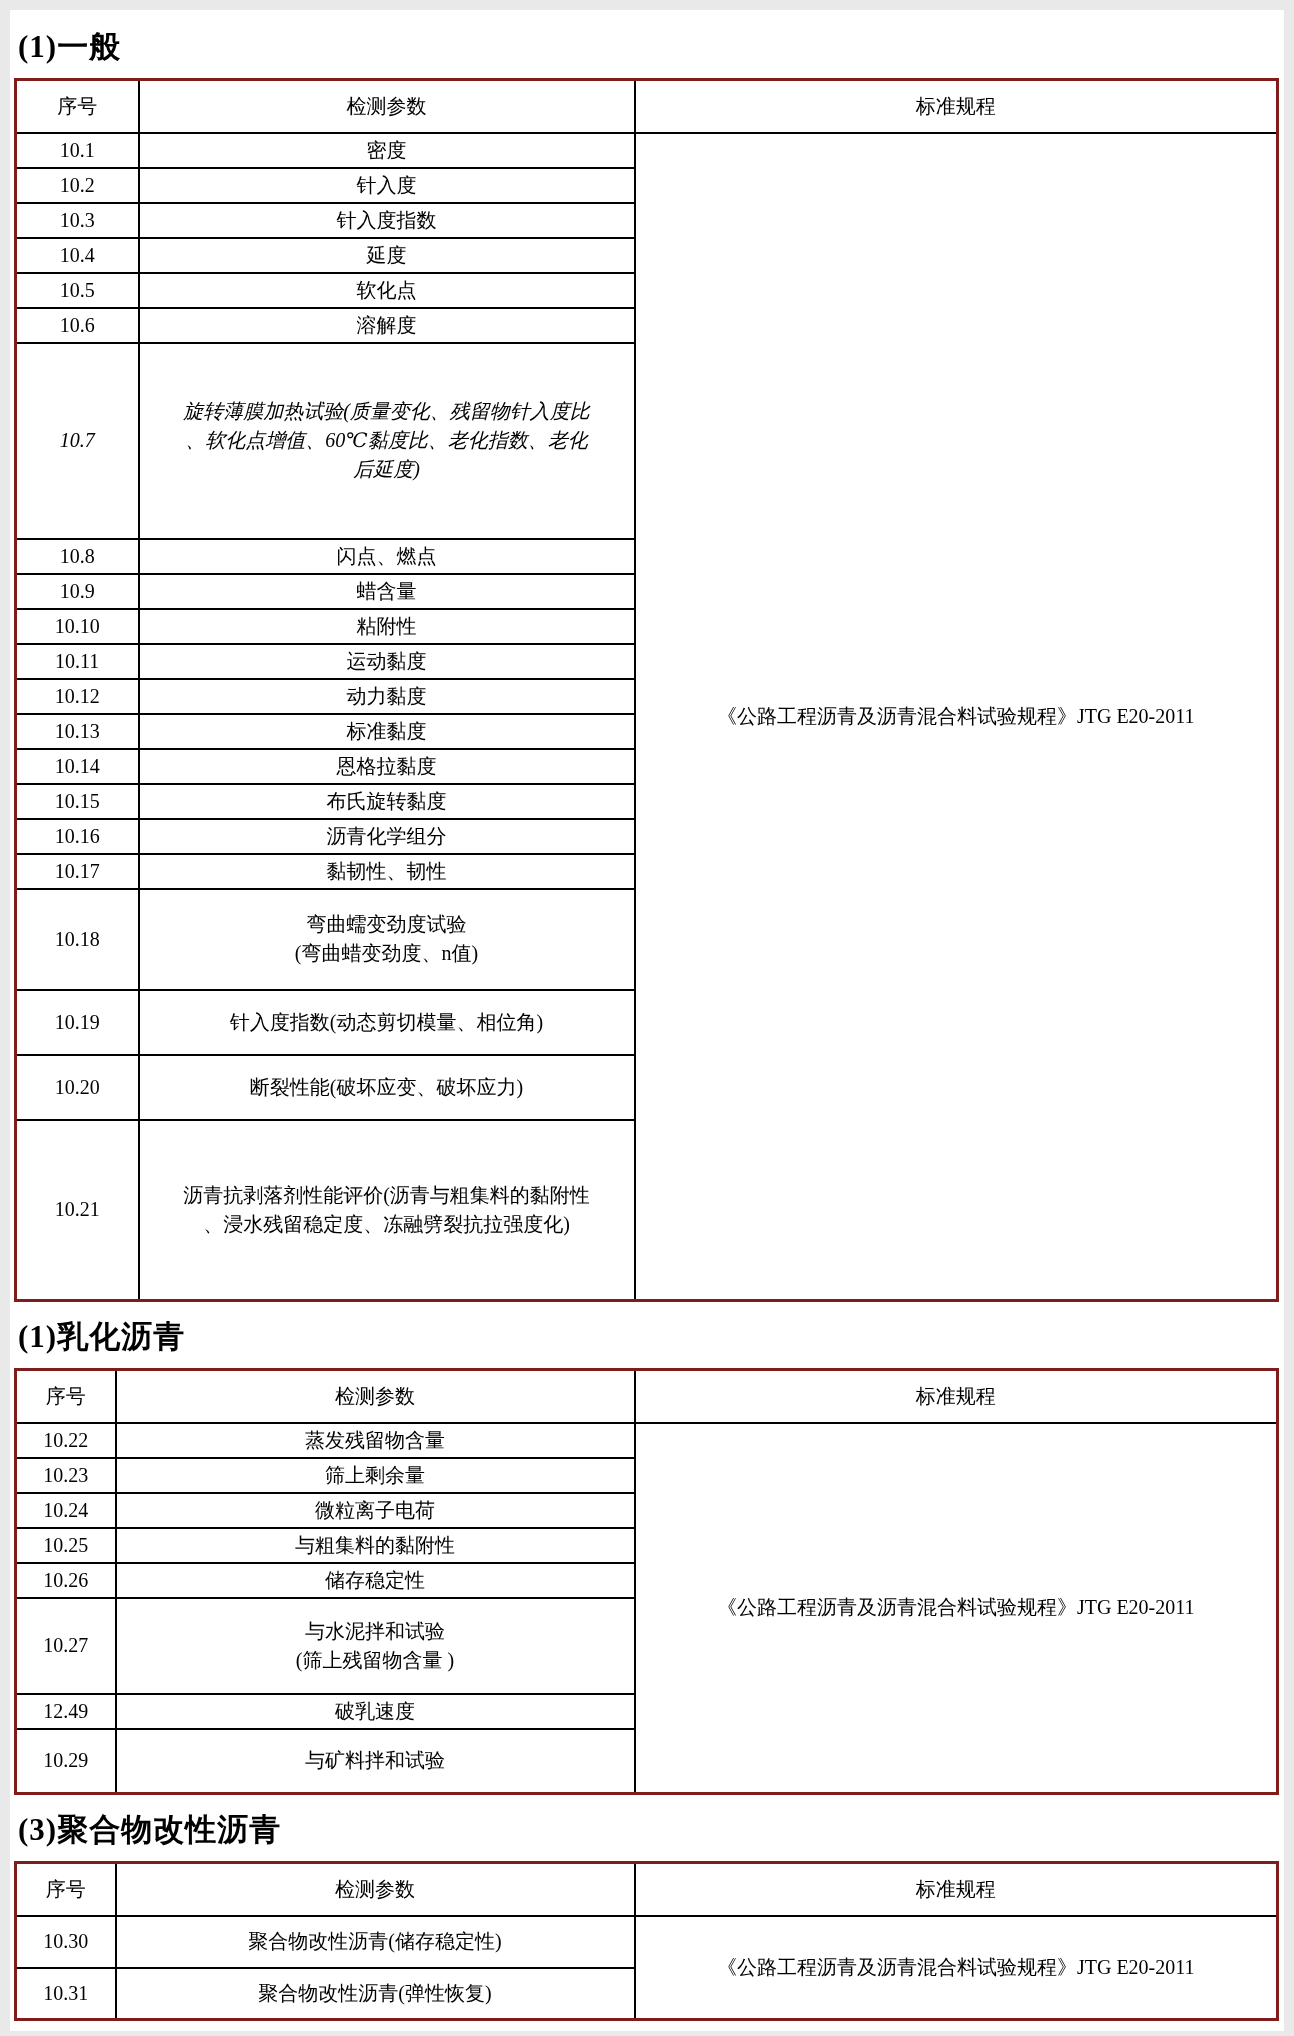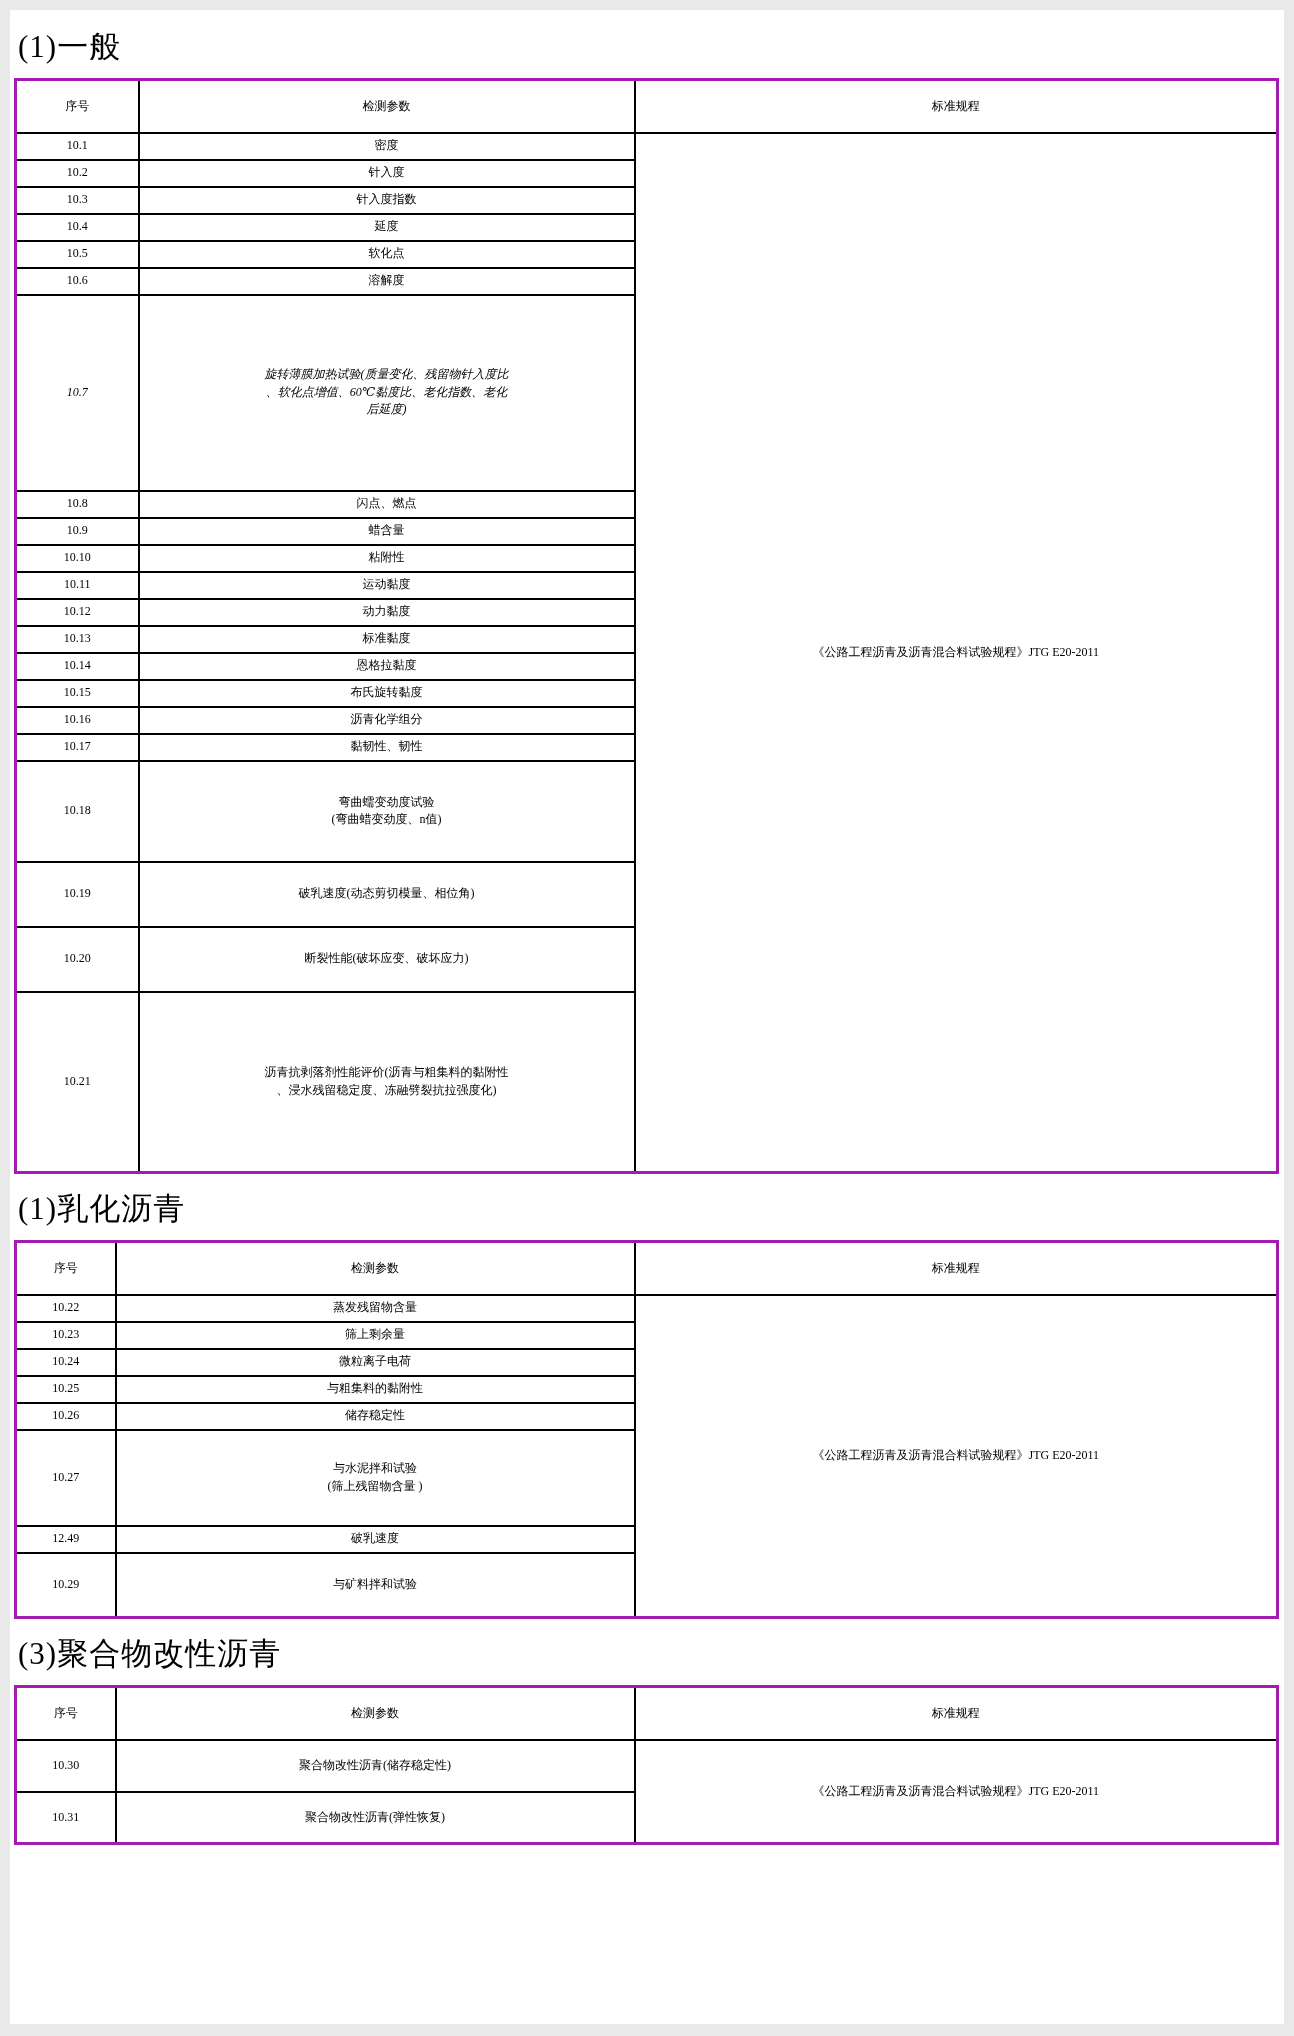--- a/index.html
+++ b/index.html
@@ -12,31 +12,31 @@
   .page {
     width: 1274px;
     min-height: 2014px;
     margin: 10px;
     background: #ffffff;
     padding: 2px 0 10px 2px;
     box-sizing: border-box;
   }
   .sec-title {
     font-size: 31px;
-    font-weight: normal;
+    font-weight: bold;
     margin: 14px 12px 10px 6px;
     letter-spacing: 1px;
   }
   table.grid {
     border-collapse: collapse;
     table-layout: fixed;
     width: 1265px;
     margin-left: 2px;
-    font-size: 12px;
-    border: 3px solid #a21caf;
+    font-size: 20px;
+    border: 3px solid #7f1d1d;
   }
   table.grid th, table.grid td {
     border: 2px solid #000;
     text-align: center;
     vertical-align: middle;
     padding: 2px 4px;
     box-sizing: border-box;
     font-weight: normal;
     white-space: pre-line;
     line-height: 1.45;
@@ -143,21 +143,21 @@
             <td>10.17</td>
             <td>黏韧性、韧性</td>
           </tr>
         <tr class="rh-l">
             <td>10.18</td>
             <td>弯曲蠕变劲度试验
 (弯曲蜡变劲度、n值)</td>
           </tr>
         <tr class="rh-m">
             <td>10.19</td>
-            <td>破乳速度(动态剪切模量、相位角)</td>
+            <td>针入度指数(动态剪切模量、相位角)</td>
           </tr>
         <tr class="rh-m">
             <td>10.20</td>
             <td>断裂性能(破坏应变、破坏应力)</td>
           </tr>
         <tr class="rh-xxl">
             <td>10.21</td>
             <td>沥青抗剥落剂性能评价(沥青与粗集料的黏附性
 、浸水残留稳定度、冻融劈裂抗拉强度化)</td>
           </tr>

